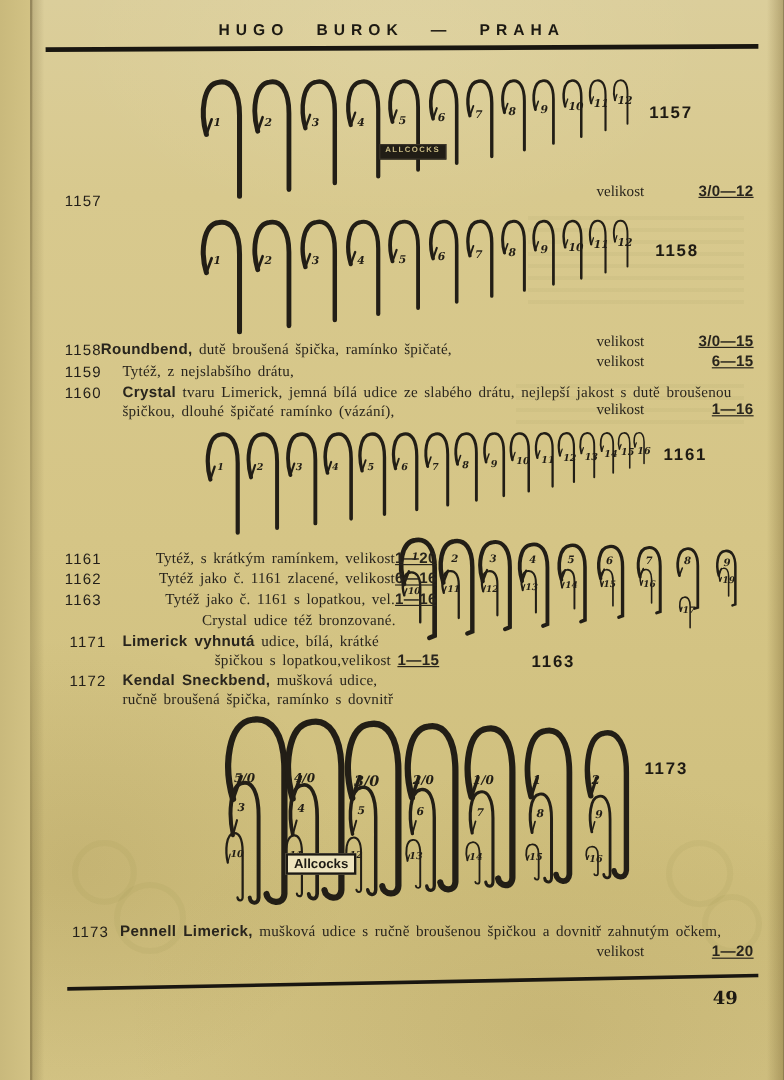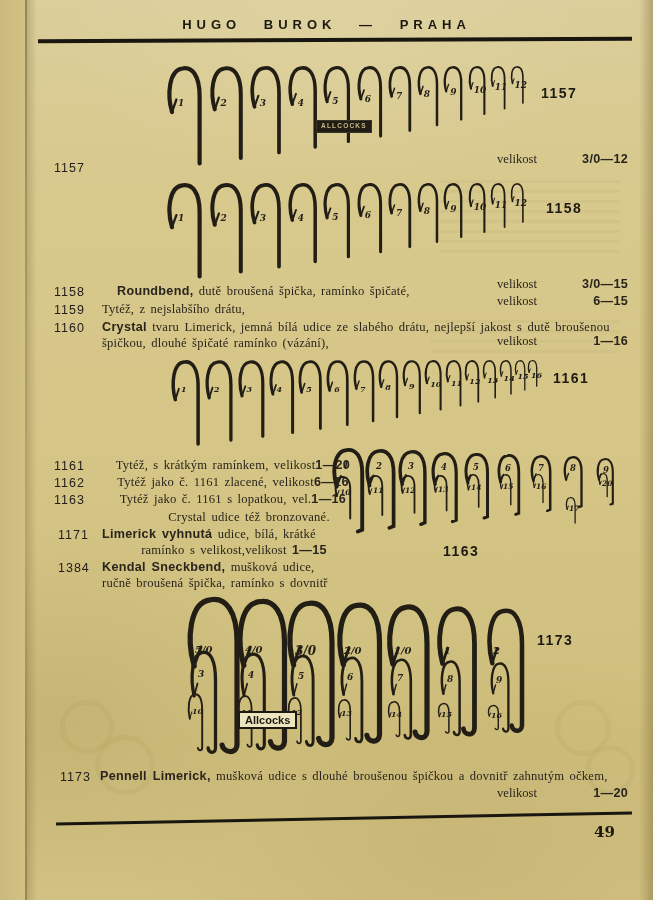--- a/index.html
+++ b/index.html
@@ -29,22 +29,22 @@
     font-weight:bold;color:#221e16;line-height:1;}
   .fig-id{position:absolute;font-family:"Liberation Sans",sans-serif;font-weight:bold;
     font-size:14px;letter-spacing:1.5px;color:#1e1a13;}
   .enum{position:absolute;font-family:"Liberation Sans",sans-serif;font-size:12.5px;
     letter-spacing:1px;color:#24201a;}
   .etext{position:absolute;font-size:12.6px;line-height:15.5px;letter-spacing:.2px;
     word-spacing:2px;color:#29251d;}
   .bn{font-family:"Liberation Sans",sans-serif;font-weight:bold;letter-spacing:.3px;}
   .size{position:absolute;display:flex;justify-content:space-between;
     font-size:12.6px;color:#29251d;}
-  .sv{font-family:"Liberation Sans",sans-serif;font-weight:bold;letter-spacing:.3px;}
-  .flexline{display:flex;justify-content:center;}
+  .sv{font-family:"Liberation Sans",sans-serif;font-weight:bold;letter-spacing:.3px;text-decoration:underline;}
+  .flexline{display:flex;justify-content:flex-end;}
   .center{text-align:center;}
   .badge-dark{position:absolute;background:#211d15;color:#c9bb84;border:1px solid #3a3428;
     font-family:"Liberation Sans",sans-serif;font-weight:bold;font-size:6.5px;
     text-transform:uppercase;letter-spacing:1.2px;padding:2px 4px;line-height:1;}
   .badge-light{position:absolute;background:#eee4bd;border:2px solid #1d1a13;color:#1d1a13;
     font-family:"Liberation Sans",sans-serif;font-weight:bold;font-size:11px;
     padding:0 5px;line-height:14px;}
   .pageno{position:absolute;left:594px;top:823px;font-family:"DejaVu Serif",serif;
     font-weight:bold;font-size:15px;color:#1c1811;}
   .ghostlines{position:absolute;opacity:.85;
@@ -474,21 +474,21 @@
           <path d="M 2.0 21.6 C -0.6 13.2, 0.6 1.9, 7.2 1.2 C 12.2 0.2, 15.8 4.7, 15.8 14.1 L 15.8 45.7 L 13.4 46.5" fill="none" stroke="#221e16" stroke-width="2.1" stroke-linecap="round"></path>
           <path d="M 2.0 21.6 L 4.2 15.7" fill="none" stroke="#221e16" stroke-width="1.2" stroke-linecap="round"></path>
         </svg>
         <span class="hk-num" style="left:6px;top:8px;font-size:8.5px">9</span>
       </div>
       <div class="hook" style="left: 599px; top: 473.11px; width: 10.4px; height: 24.44px;">
         <svg width="10.4" height="24.44" viewBox="0 0 10.4 24.44">
           <path d="M 1.0 11.2 C -0.3 6.8, 0.3 1.0, 3.7 0.6 C 6.3 0.1, 8.2 2.4, 8.2 7.3 L 8.2 23.7" fill="none" stroke="#221e16" stroke-width="1.3" stroke-linecap="round"></path>
           <path d="M 1.0 11.2 L 2.2 8.2" fill="none" stroke="#221e16" stroke-width="1.0" stroke-linecap="round"></path>
         </svg>
-        <span class="hk-num" style="left:3px;top:7px;font-size:7.5px">20</span>
+        <span class="hk-num" style="left:3px;top:7px;font-size:7.5px">19</span>
       </div>
     </div>
   <div class="fig" id="fig-1173">
       <div class="hook" style="left: 188px; top: 596px; width: 62px; height: 152px;">
         <svg width="62" height="152" viewBox="0 0 62 152">
           <path d="M 6.2 69.9 C -1.9 42.6, 1.9 6.1, 22.3 3.8 C 37.8 0.8, 49.0 15.2, 49.0 45.6 L 49.0 148.9 C 48.4 158.8, 35.3 156.6, 34.1 149.0" fill="none" stroke="#221e16" stroke-width="5.2" stroke-linecap="round"></path>
           <path d="M 6.2 69.9 L 13.0 50.9" fill="none" stroke="#221e16" stroke-width="2.9" stroke-linecap="round"></path>
         </svg>
         <span class="hk-num" style="left:7px;top:49px;font-size:10px">5/0</span>
       </div>
@@ -643,21 +643,21 @@
   <span class="badge-dark" style="left:316px;top:120px">Allcocks</span>
   <span class="badge-light" style="left:238px;top:711px">Allcocks</span>
 
   <span class="enum" style="left:54px;top:161px">1157</span>
   <div class="size" style="left:497px;top:152px;width:131px">
     <span>velikost</span>
       <span class="sv">3/0—12</span>
   </div>
 
   <span class="enum" style="left:54px;top:285px">1158</span>
-  <div class="etext" style="left:117px;top:284px;width:400px">
+  <div class="etext" style="left:84px;top:284px;width:400px">
     <span class="bn">Roundbend,</span><span> dutě broušená špička, ramínko špičaté,</span>
   </div>
   <div class="size" style="left:497px;top:277px;width:131px">
     <span>velikost</span>
       <span class="sv">3/0—15</span>
   </div>
   <span class="enum" style="left:54px;top:303px">1159</span>
   <div class="etext" style="left:102px;top:302px;width:400px">
     <span>Tytéž, z nejslabšího drátu,</span>
   </div>
@@ -693,35 +693,35 @@
     <span>Tytéž jako č. 1161 s lopatkou, vel.</span>
       <span class="sv">1—16</span>
   </div>
   <div class="etext center" style="left:118px;top:510px;width:262px">Crystal udice též bronzované.</div>
 
   <span class="enum" style="left:58px;top:528px">1171</span>
   <div class="etext" style="left:102px;top:527px;width:264px">
     <span class="bn">Limerick vyhnutá</span><span> udice, bílá, krátké</span>
   </div>
   <div class="etext flexline" style="left:102px;top:543px;width:264px">
-    <span>ramínko s velikost,</span>
+    <span>špičkou s lopatkou,</span>
     <span><span>velikost</span> <span class="sv">1—15</span></span>
   </div>
 
-  <span class="enum" style="left:58px;top:561px">1384</span>
+  <span class="enum" style="left:58px;top:561px">1172</span>
   <div class="etext" style="left:102px;top:560px;width:268px">
     <span class="bn">Kendal Sneckbend,</span><span> mušková udice,</span>
   </div>
   <div class="etext" style="left:102px;top:576px;width:268px">
     <span>ručně broušená špička, ramínko s dovnitř</span>
   </div>
 
   <span class="enum" style="left:60px;top:770px">1173</span>
   <div class="etext" style="left:100px;top:769px;width:530px">
-    <span class="bn">Pennell Limerick,</span><span> mušková udice s dlouhé broušenou špičkou a dovnitř zahnutým očkem,</span>
+    <span class="bn">Pennell Limerick,</span><span> mušková udice s ručně broušenou špičkou a dovnitř zahnutým očkem,</span>
   </div>
   <div class="size" style="left:497px;top:786px;width:131px">
     <span>velikost</span>
       <span class="sv">1—20</span>
   </div>
 
   <div class="rule" style="left:56px;top:817px;width:576px;height:3px;transform:rotate(-1.1deg)"></div>
   <div class="pageno">49</div>
 
 </div>

